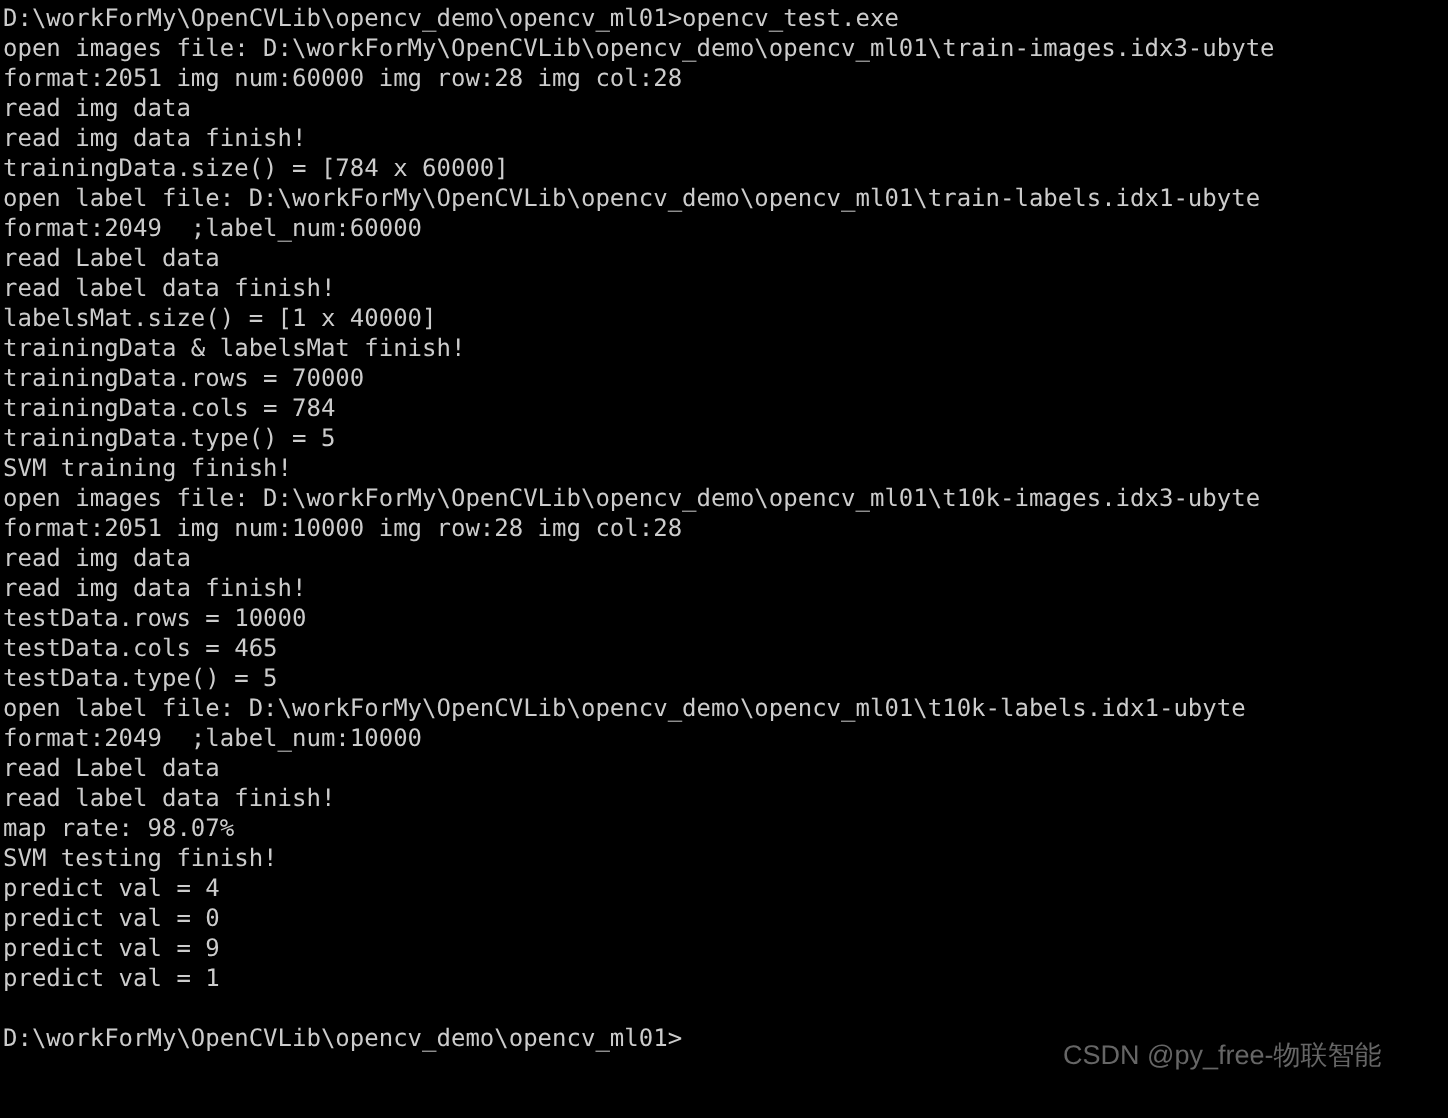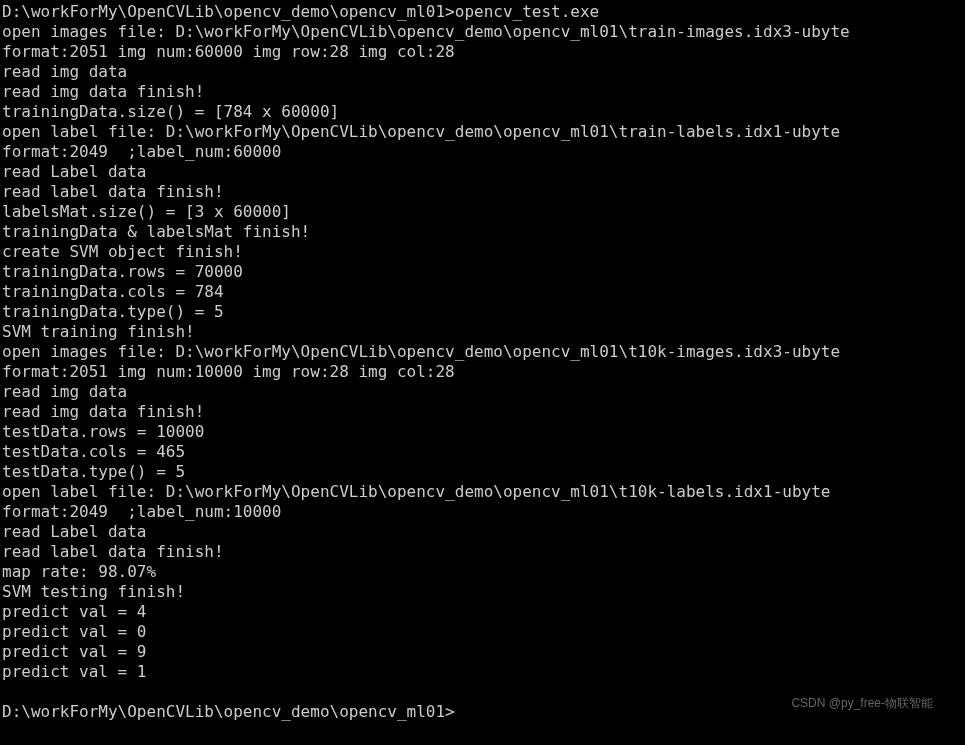--- a/index.html
+++ b/index.html
@@ -22,23 +22,23 @@
     .terminal-line {
       white-space: pre;
       letter-spacing: 0px;
     }
     .prompt-path {
       color: #cccccc;
     }
     .watermark {
       position: absolute;
       bottom: 32px;
-      right: 32px;
+      right: 44px;
       color: #888888;
-      font-size: 12px;
+      font-size: 18px;
       font-family: Arial, 'Microsoft YaHei', sans-serif;
       opacity: 0.75;
     }
     .spacer {
       height: 20px;
     }
   </style>
 </head>
 <body>
 
@@ -46,23 +46,22 @@
   <div class="terminal-line">D:\workForMy\OpenCVLib\opencv_demo\opencv_ml01&gt;opencv_test.exe</div>
   <div class="terminal-line">open images file: D:\workForMy\OpenCVLib\opencv_demo\opencv_ml01\train-images.idx3-ubyte</div>
   <div class="terminal-line">format:2051 img num:60000 img row:28 img col:28</div>
   <div class="terminal-line">read img data</div>
   <div class="terminal-line">read img data finish!</div>
   <div class="terminal-line">trainingData.size() = [784 x 60000]</div>
   <div class="terminal-line">open label file: D:\workForMy\OpenCVLib\opencv_demo\opencv_ml01\train-labels.idx1-ubyte</div>
   <div class="terminal-line">format:2049  ;label_num:60000</div>
   <div class="terminal-line">read Label data</div>
   <div class="terminal-line">read label data finish!</div>
-  <div class="terminal-line">labelsMat.size() = [3 x 60000]</div>
+  <div class="terminal-line">labelsMat.size() = [1 x 40000]</div>
   <div class="terminal-line">trainingData &amp; labelsMat finish!</div>
-  <div class="terminal-line">create SVM object finish!</div>
   <div class="terminal-line">trainingData.rows = 70000</div>
   <div class="terminal-line">trainingData.cols = 784</div>
   <div class="terminal-line">trainingData.type() = 5</div>
   <div class="terminal-line">SVM training finish!</div>
   <div class="terminal-line">open images file: D:\workForMy\OpenCVLib\opencv_demo\opencv_ml01\t10k-images.idx3-ubyte</div>
   <div class="terminal-line">format:2051 img num:10000 img row:28 img col:28</div>
   <div class="terminal-line">read img data</div>
   <div class="terminal-line">read img data finish!</div>
   <div class="terminal-line">testData.rows = 10000</div>
   <div class="terminal-line">testData.cols = 465</div>

